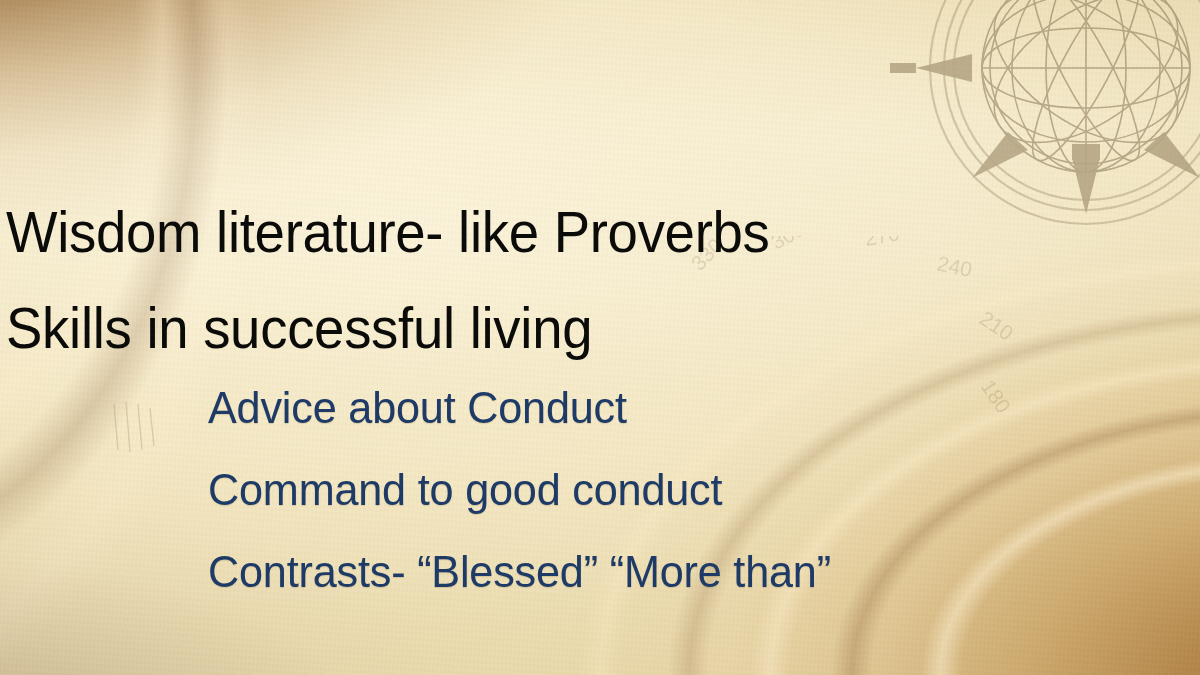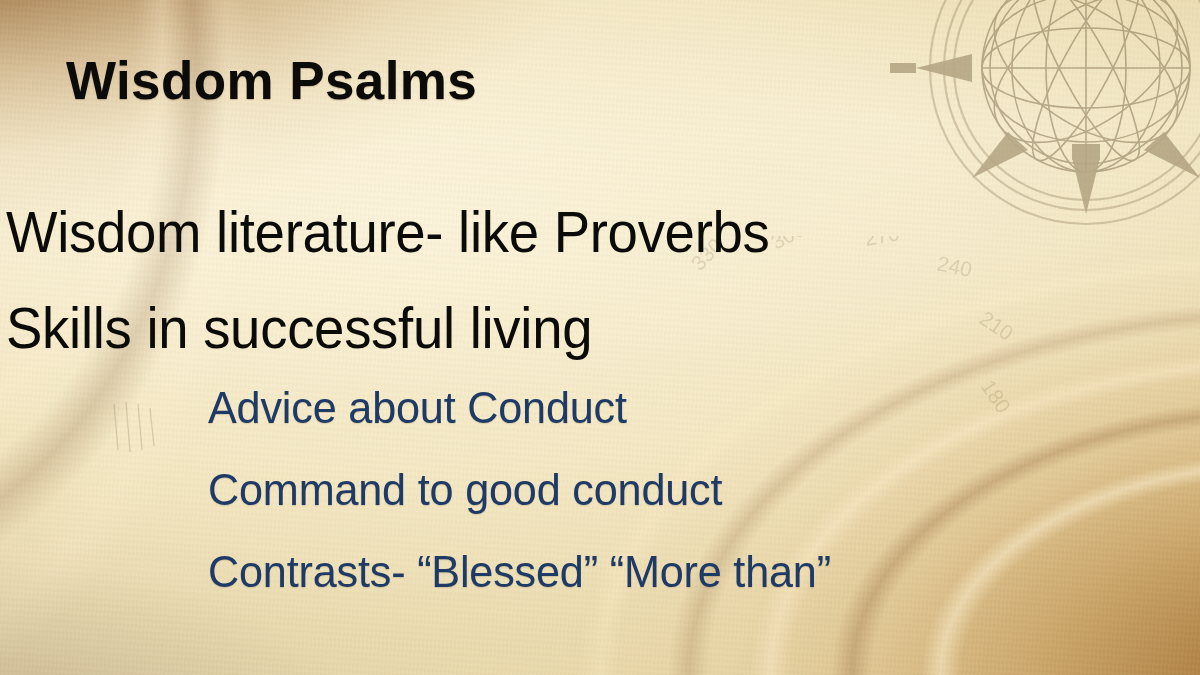--- a/index.html
+++ b/index.html
@@ -236,21 +236,20 @@
     <g stroke="#7A6540" stroke-width="1.4">
       <line x1="10" y1="6" x2="14" y2="52"></line>
       <line x1="22" y1="4" x2="26" y2="54"></line>
       <line x1="34" y1="6" x2="38" y2="52"></line>
       <line x1="46" y1="10" x2="50" y2="48"></line>
     </g>
   </svg>
 
   <div id="content">
 
-    <div id="slide-title">Wisdom Psalms</div>
 
     <div class="body-line" id="body-line-0">Wisdom literature- like Proverbs</div>
 
     <div class="body-line" id="body-line-1">Skills in successful living</div>
 
     <div class="sub-line" id="sub-line-0">Advice about Conduct</div>
 
     <div class="sub-line" id="sub-line-1">Command to good conduct</div>
 
     <div class="sub-line" id="sub-line-2">Contrasts-  “Blessed”   “More than”</div>

